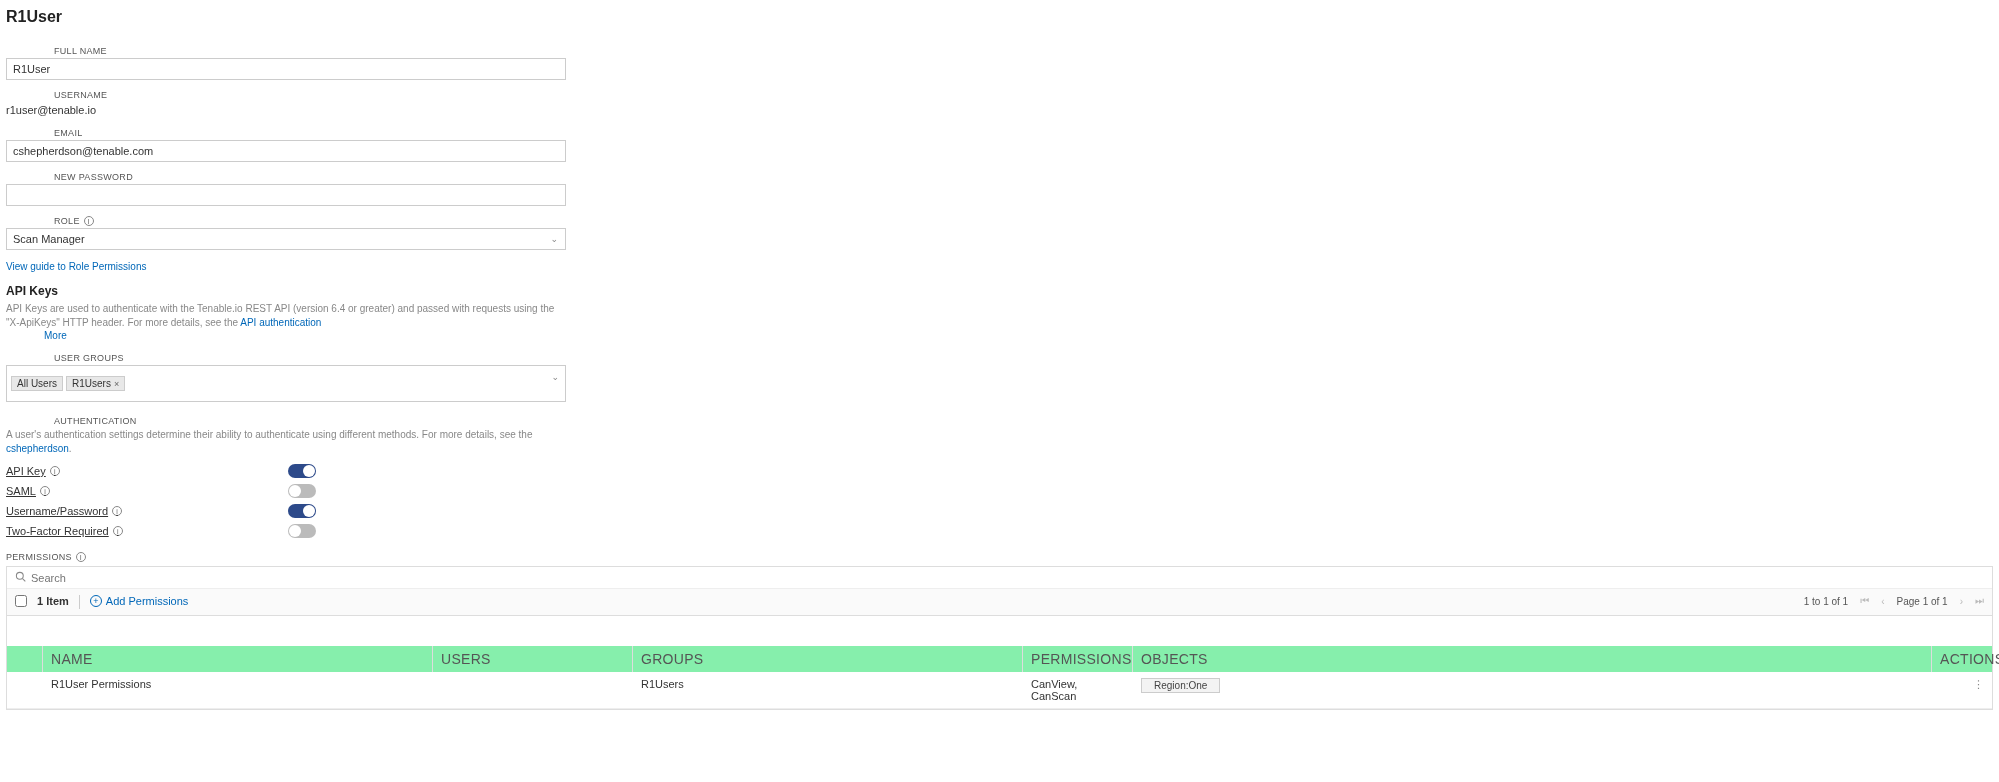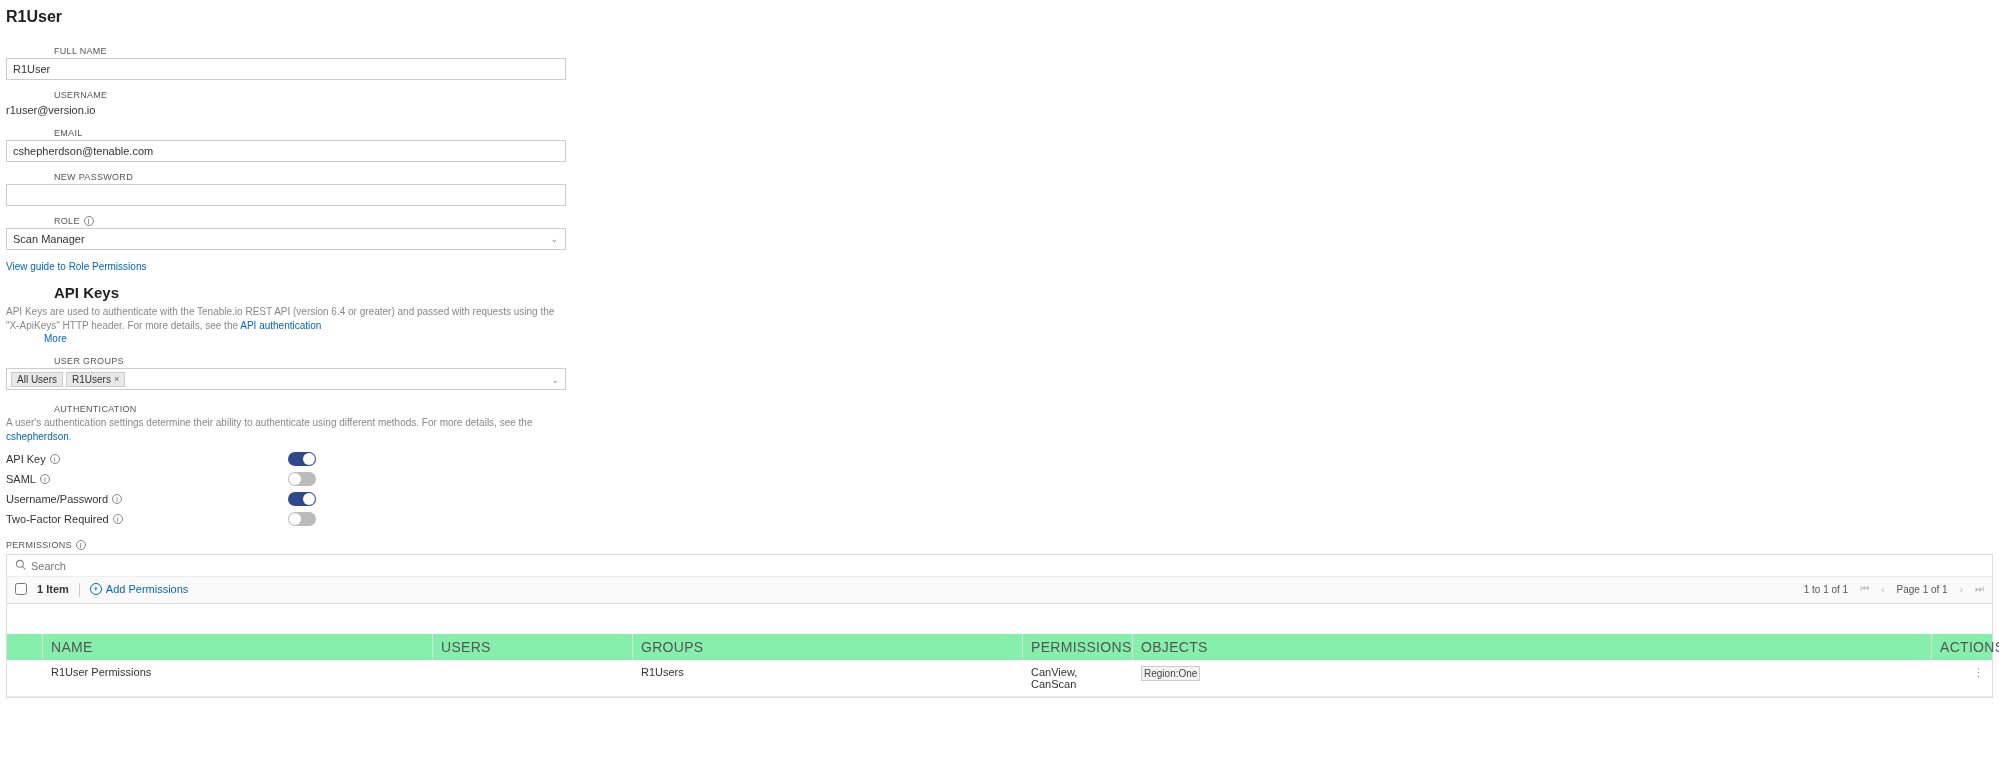--- a/index.html
+++ b/index.html
@@ -66,42 +66,41 @@
     color: #888;
     pointer-events: none;
   }
   .link {
     color: #0067b8;
     font-size: 10px;
     cursor: pointer;
     text-decoration: none;
   }
   .section-heading {
-    font-size: 15px;
+    font-size: 12px;
     font-weight: 600;
     color: #222;
     margin-top: 12px;
     margin-bottom: 4px;
-    margin-left: 48px;
   }
   .desc-text {
     font-size: 10px;
     color: #888;
     line-height: 1.4;
   }
   .more-link {
     color: #0067b8;
     font-size: 10px;
     cursor: pointer;
     padding-left: 38px;
   }
   .chips-wrap {
     width: 100%;
     border: 1px solid #ccc;
-    padding: 2px 4px;
+    padding: 10px 4px;
     min-height: 22px;
     display: flex;
     align-items: center;
     gap: 3px;
     position: relative;
     margin-bottom: 14px;
   }
   .chip {
     background: #e8e8e8;
     border: 1px solid #ccc;
@@ -130,20 +129,21 @@
     width: 310px;
     margin-bottom: 6px;
   }
   .auth-label {
     font-size: 11px;
     color: #333;
     display: flex;
     align-items: center;
     gap: 4px;
     flex: 1;
+    text-decoration: underline;
   }
   .toggle {
     width: 28px;
     height: 14px;
     border-radius: 8px;
     position: relative;
     cursor: pointer;
     flex-shrink: 0;
   }
   .toggle-on { background: #2d4a8a; }
@@ -270,42 +270,42 @@
     color: #333;
     border-bottom: 1px solid #eee;
   }
   .perm-row > div {
     padding: 6px 8px;
   }
   .obj-chip {
     display: inline-block;
     border: 1px solid #ccc;
     background: #f3f3f3;
-    padding: 1px 2px;
+    padding: 1px 12px;
     font-size: 10px;
     color: #444;
   }
   .row-actions {
     text-align: right;
     color: #888;
     cursor: pointer;
   }
 </style>
 </head>
 <body>
 
 <div class="page-title">R1User</div>
 
 <div class="form-area">
 
   <div class="field-label">FULL NAME</div>
   <input class="text-input" type="text" value="R1User" style="">
 
   <div class="field-label">USERNAME</div>
-  <div class="readonly-value">r1user@version.io</div>
+  <div class="readonly-value">r1user@tenable.io</div>
 
   <div class="field-label">EMAIL</div>
   <input class="text-input" type="text" value="cshepherdson@tenable.com" style="">
 
   <div class="field-label">NEW PASSWORD</div>
   <input class="text-input" type="password" value="" style="">
 
   <div class="field-label">
     <span>ROLE</span>
     <span class="info-icon">i</span>

